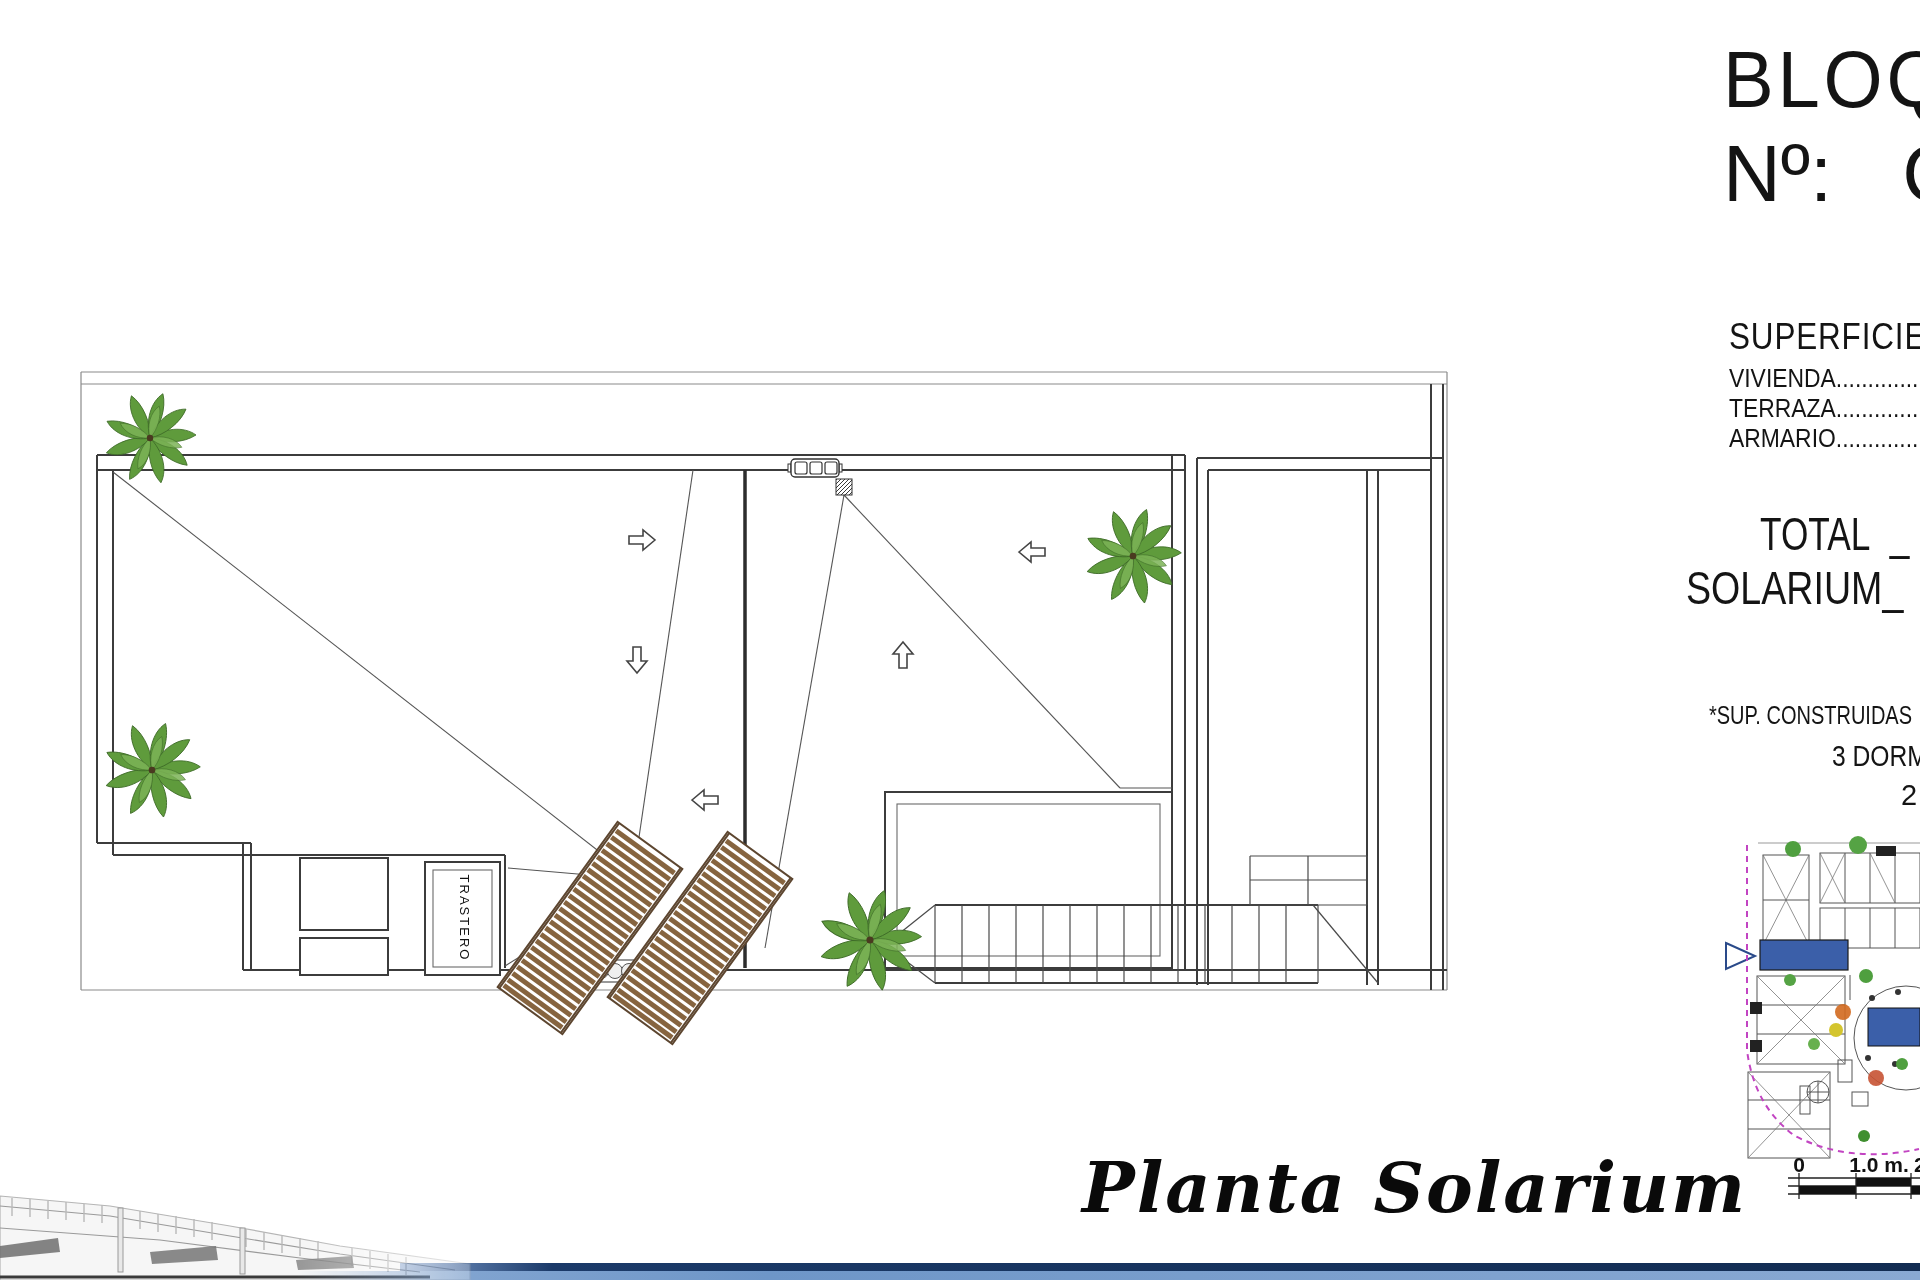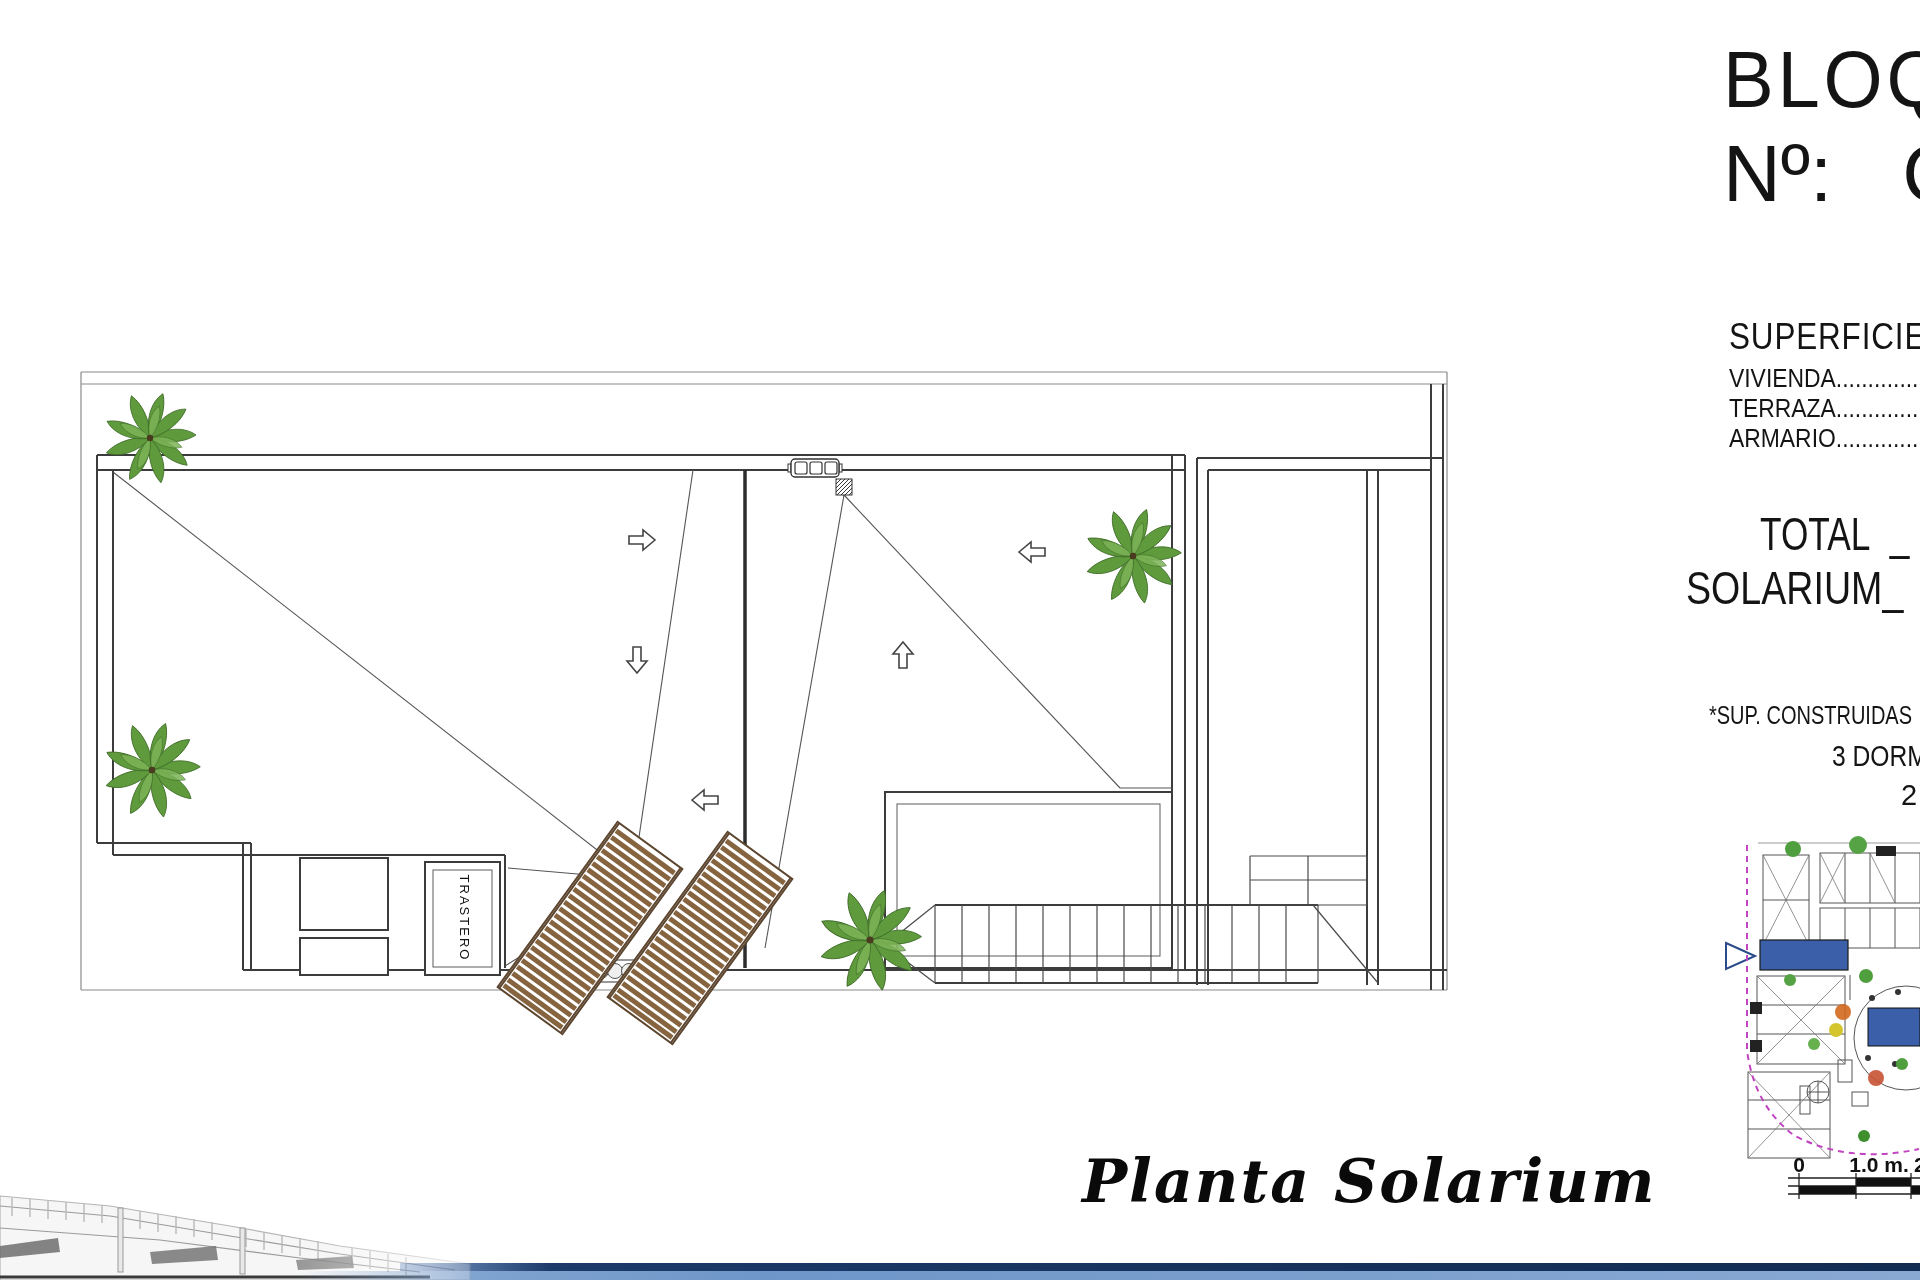--- a/index.html
+++ b/index.html
@@ -20,21 +20,21 @@
   #total{left:1760px;top:506px;font-size:47px}
   #total .cond{transform:scaleX(.75)}
   #total .sep{margin-left:26px}
   #solarium{left:1686px;top:560px;font-size:47px}
   #solarium .cond{transform:scaleX(.80)}
   #note1{left:1709px;top:701px;font-size:25px}
   #note1 .cond{transform:scaleX(.80)}
   #note2{left:1832px;top:740px;font-size:29px}
   #note2 .cond{transform:scaleX(.85)}
   #note3{left:1901px;top:779px;font-size:29px}
-  #caption{left:1082px;top:1146px;font-size:60px;font-family:"DejaVu Serif",serif;
+  #caption{left:1082px;top:1146px;font-size:70px;font-family:"DejaVu Serif",serif;
            font-style:italic;font-weight:bold;letter-spacing:2px;color:#0a0a0a}
   svg text{font-family:"Liberation Sans",sans-serif;fill:#111}
   .thin{stroke:#8a8a8a;stroke-width:1.2;fill:none}
   .wall{stroke:#3c3c3c;stroke-width:2;fill:none}
   .wallw{stroke:#3c3c3c;stroke-width:2;fill:#fff}
   .wall3{stroke:#2d2d2d;stroke-width:3.5;fill:none}
   .roof{stroke:#555;stroke-width:1.1;fill:none}
   .tread{stroke:#4a4a4a;stroke-width:1.2;fill:none}
   .palm-leaf{fill:var(--palm-green);stroke:#3e6b28;stroke-width:.8}
   .palm-leaf2{fill:var(--palm-green-light);opacity:.85}

